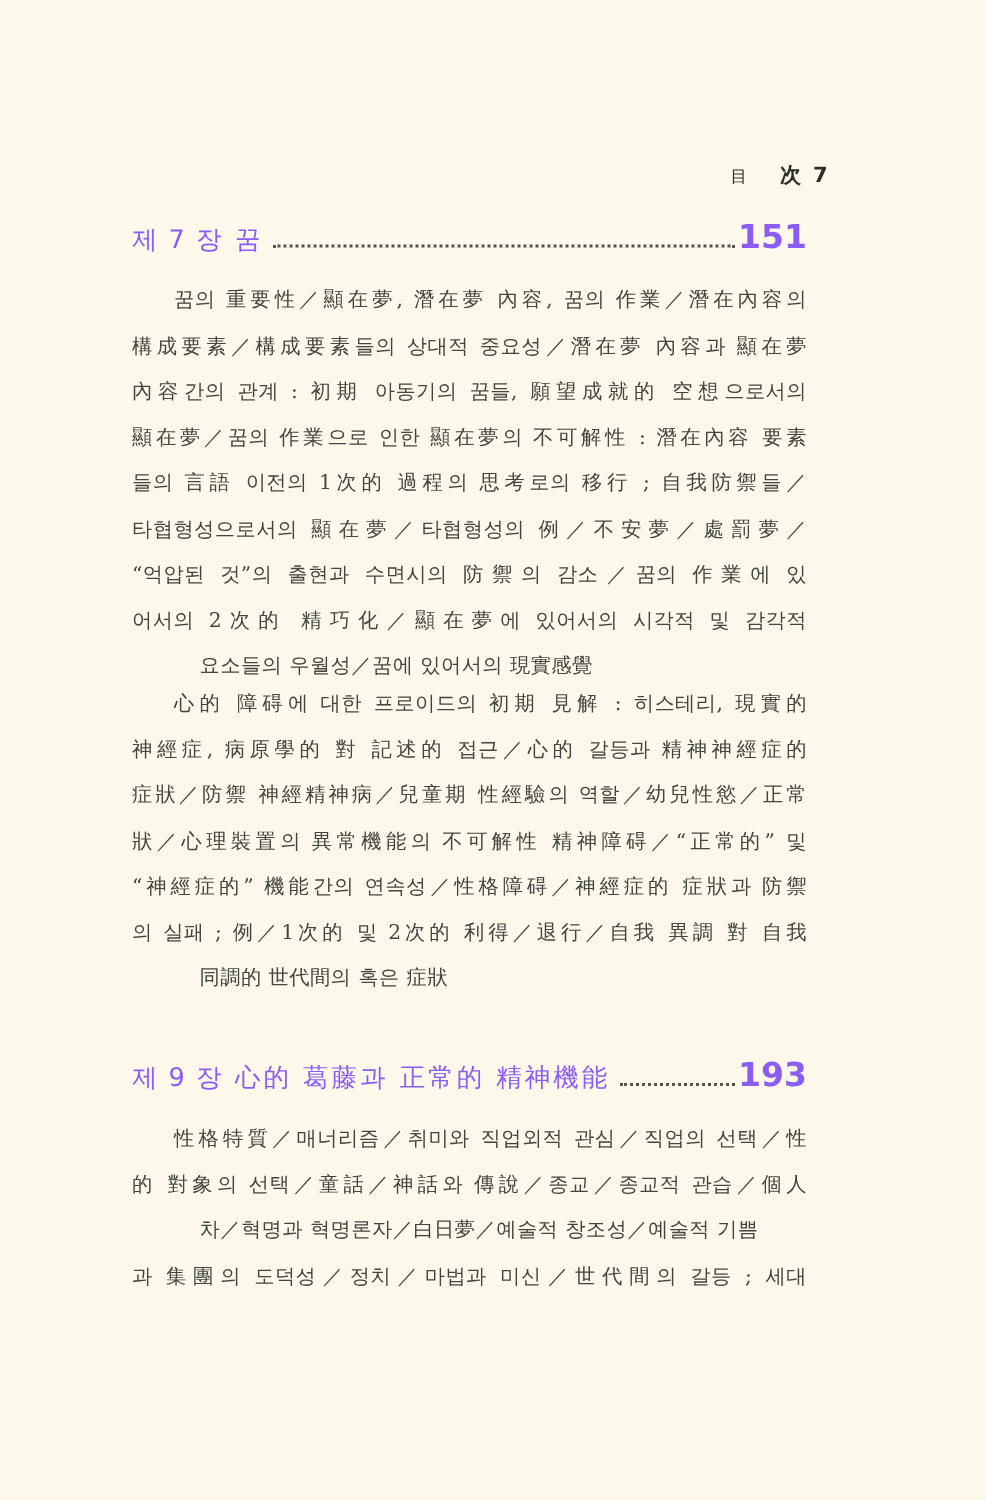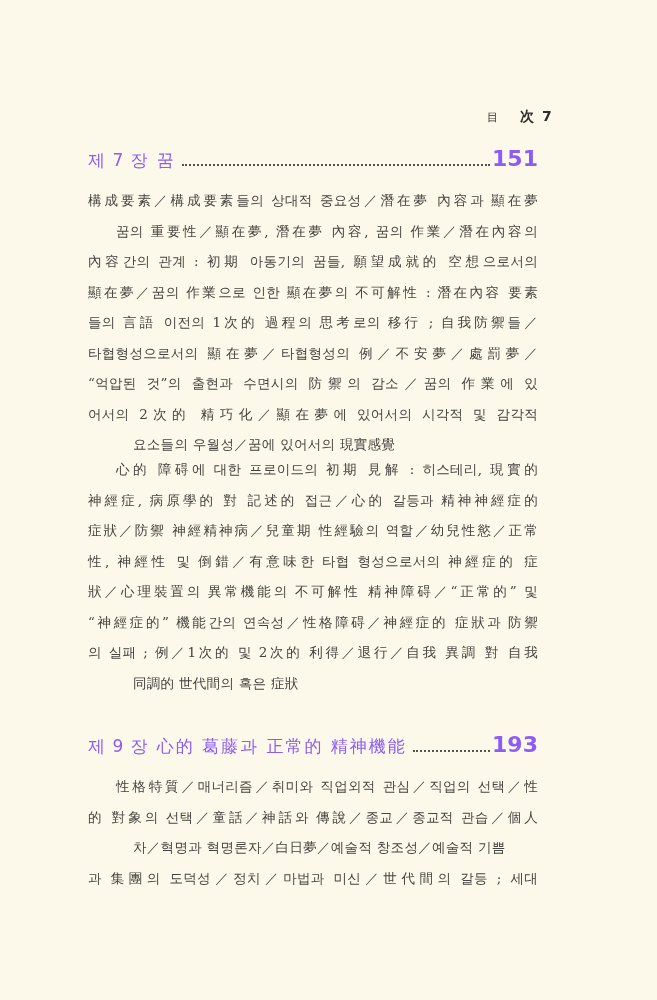--- a/index.html
+++ b/index.html
@@ -81,46 +81,45 @@
 </div>
 
 <section class="chapter" style="top:146px;">
   <div class="chapter-heading">
     <span class="num-label">제 7 장</span>
     <span class="title">꿈</span>
     <span class="leader"></span>
     <span class="page">151</span>
   </div>
   <div class="chapter-body">
+    <span class="line first">꿈의 重要性／顯在夢, 潛在夢 內容, 꿈의 作業／潛在內容의</span>
     <span class="line">構成要素／構成要素들의 상대적 중요성／潛在夢 內容과 顯在夢</span>
-    <span class="line first">꿈의 重要性／顯在夢, 潛在夢 內容, 꿈의 作業／潛在內容의</span>
     <span class="line">內容간의 관계 : 初期 아동기의 꿈들, 願望成就的 空想으로서의</span>
     <span class="line">顯在夢／꿈의 作業으로 인한 顯在夢의 不可解性 : 潛在內容 要素</span>
     <span class="line">들의 言語 이전의 1次的 過程의 思考로의 移行 ; 自我防禦들／</span>
     <span class="line">타협형성으로서의 顯在夢／타협형성의 例／不安夢／處罰夢／</span>
     <span class="line">“억압된 것”의 출현과 수면시의 防禦의 감소／꿈의 作業에 있</span>
     <span class="line">어서의 2次的 精巧化／顯在夢에 있어서의 시각적 및 감각적</span>
     <span class="line last">요소들의 우월성／꿈에 있어서의 現實感覺</span>
   </div>
 </section>
 
 <section class="chapter" style="top:439px;">
   <div class="chapter-body">
     <span class="line first">心的 障碍에 대한 프로이드의 初期 見解 : 히스테리, 現實的</span>
     <span class="line">神經症, 病原學的 對 記述的 접근／心的 갈등과 精神神經症的</span>
     <span class="line">症狀／防禦 神經精神病／兒童期 性經驗의 역할／幼兒性慾／正常</span>
-    <span class="line">性, 神經性 및 倒錯／有意味한 타협 형성으로서의 神經症的 症</span>
     <span class="line">狀／心理裝置의 異常機能의 不可解性 精神障碍／“正常的” 및</span>
     <span class="line">“神經症的” 機能간의 연속성／性格障碍／神經症的 症狀과 防禦</span>
     <span class="line">의 실패 ; 例／1次的 및 2次的 利得／退行／自我 異調 對 自我</span>
     <span class="line last">同調的 世代間의 혹은 症狀</span>
   </div>
 </section>
 
-<section class="chapter" style="top:732px;">
+<section class="chapter" style="top:705px;">
   <div class="chapter-heading">
     <span class="num-label">제 9 장</span>
     <span class="title">心的 葛藤과 正常的 精神機能</span>
     <span class="leader"></span>
     <span class="page">193</span>
   </div>
   <div class="chapter-body">
     <span class="line first">性格特質／매너리즘／취미와 직업외적 관심／직업의 선택／性</span>
     <span class="line">的 對象의 선택／童話／神話와 傳說／종교／종교적 관습／個人</span>
     <span class="line last">차／혁명과 혁명론자／白日夢／예술적 창조성／예술적 기쁨</span>

